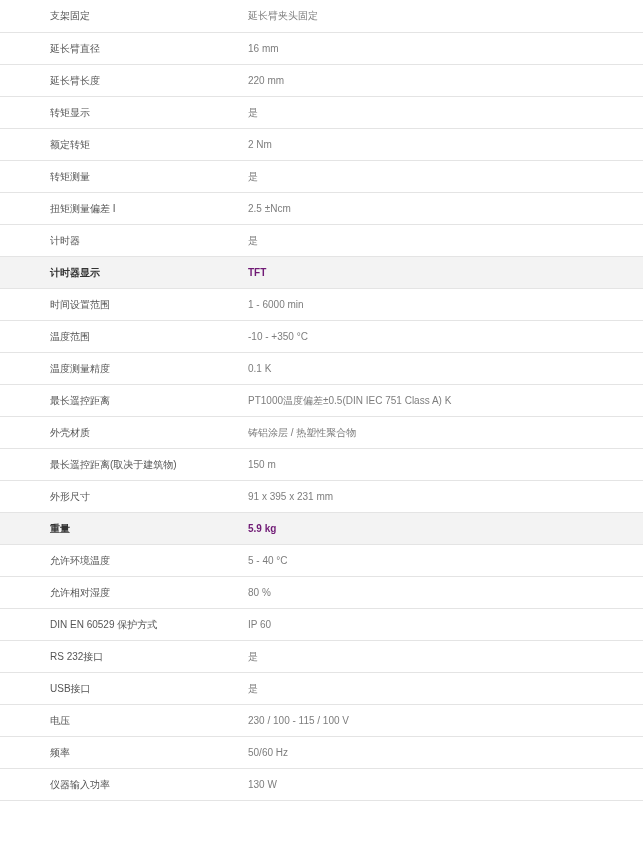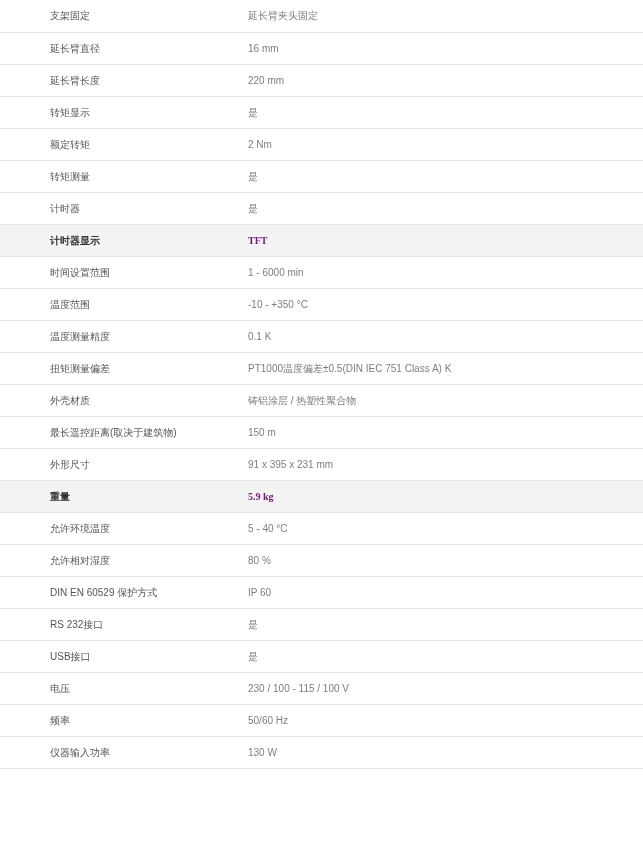--- a/index.html
+++ b/index.html
@@ -43,21 +43,20 @@
     padding-left: 50px;
     padding-right: 16px;
     color: #7d7d7d;
     border-right: 1px solid #e4e4e4;
     white-space: nowrap;
     overflow: hidden;
     text-overflow: ellipsis;
   }
   tr.highlight td {
     background: #f3f3f3;
-    font-family: Liberation Serif, serif;
   }
   tr.highlight td.label {
     color: #333333;
     font-weight: bold;
   }
   tr.highlight td.value {
     color: #701a75;
     font-weight: bold;
   }
   tr.first-row td {
@@ -91,41 +90,45 @@
       </tr>
       <tr>
         <td class="label">额定转矩</td>
         <td class="value">2 Nm</td>
       </tr>
       <tr>
         <td class="label">转矩测量</td>
         <td class="value">是</td>
       </tr>
       <tr>
+        <td class="label">扭矩测量偏差 I</td>
+        <td class="value">2.5 ±Ncm</td>
+      </tr>
+      <tr>
         <td class="label">计时器</td>
         <td class="value">是</td>
       </tr>
       <tr class="highlight">
         <td class="label">计时器显示</td>
         <td class="value">TFT</td>
       </tr>
       <tr>
         <td class="label">时间设置范围</td>
         <td class="value">1 - 6000 min</td>
       </tr>
       <tr>
         <td class="label">温度范围</td>
         <td class="value">-10 - +350 °C</td>
       </tr>
       <tr>
         <td class="label">温度测量精度</td>
         <td class="value">0.1 K</td>
       </tr>
       <tr>
-        <td class="label">扭矩测量偏差</td>
+        <td class="label">最长遥控距离</td>
         <td class="value">PT1000温度偏差±0.5(DIN IEC 751 Class A) K</td>
       </tr>
       <tr>
         <td class="label">外壳材质</td>
         <td class="value">铸铝涂层 / 热塑性聚合物</td>
       </tr>
       <tr>
         <td class="label">最长遥控距离(取决于建筑物)</td>
         <td class="value">150 m</td>
       </tr>

